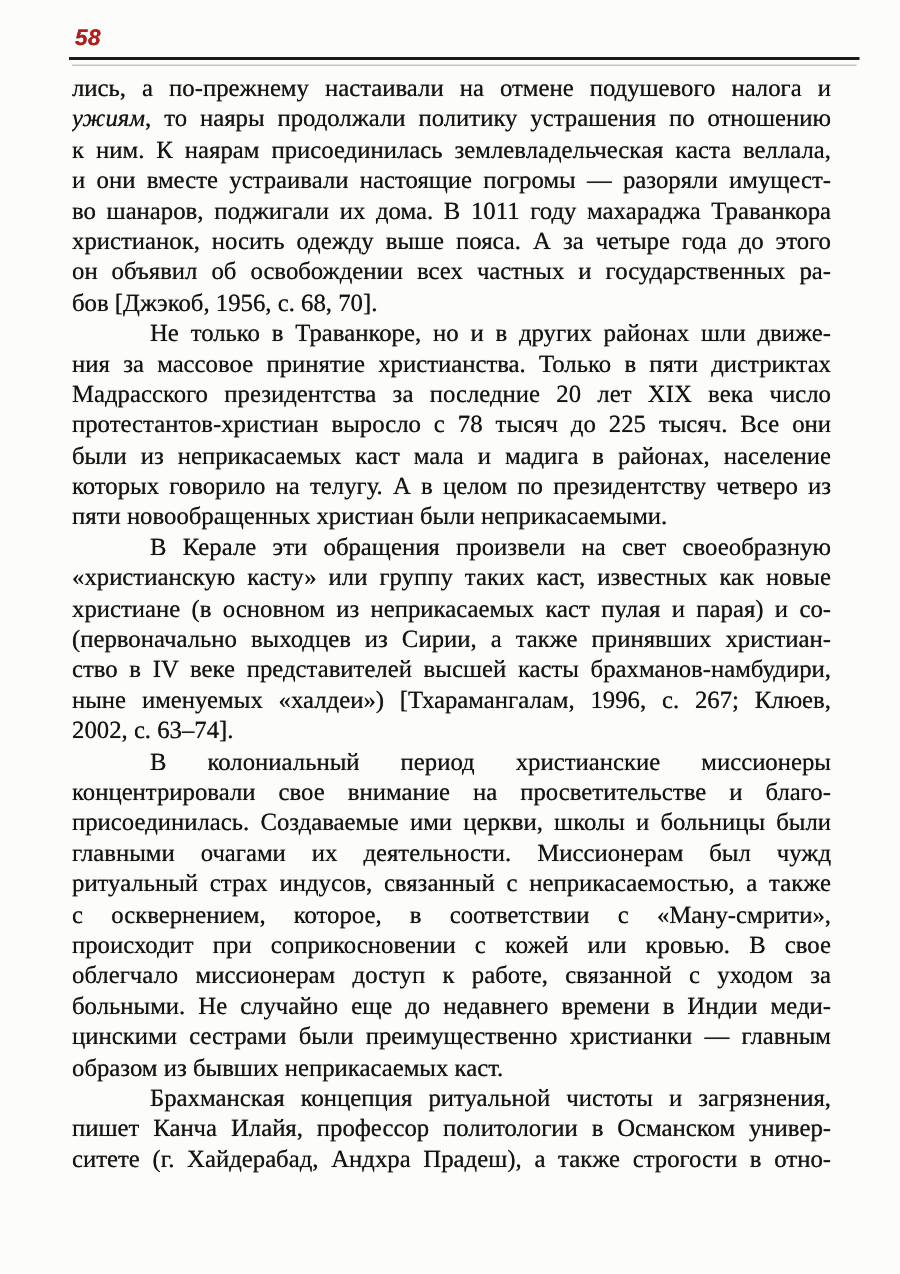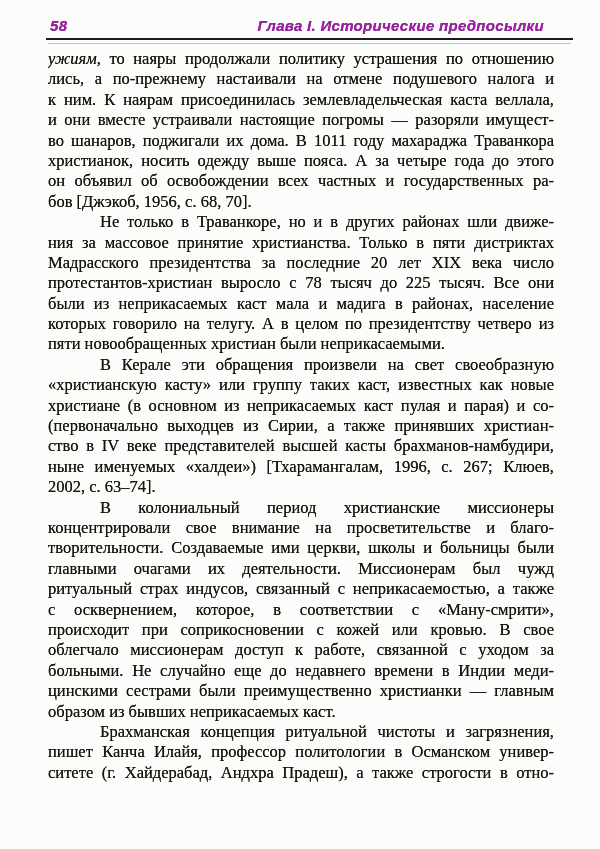--- a/index.html
+++ b/index.html
@@ -23,21 +23,21 @@
     right: 56px;
     top: 17px;
     display: flex;
     justify-content: space-between;
     align-items: flex-start;
     font-family: "Liberation Sans", "DejaVu Sans", sans-serif;
     font-style: italic;
     font-weight: 700;
     font-size: 15px;
     letter-spacing: 0.3px;
-    color: #a21caf;
+    color: #b91c1c;
     text-shadow: 0 0 0.4px rgba(20,18,15,.8);
   }
   .header-rule {
     position: absolute;
     left: 46px;
     right: 27px;
     top: 38px;
     height: 2.3px;
     background: #1d1b18;
   }
@@ -69,28 +69,27 @@
   .line.end { text-align-last: left; }
   .line.indent { text-indent: 52px; }
   .it { font-style: italic; }
 </style>
 </head>
 <body>
 
 <div class="page">
   <div class="header-row">
     <span>58</span>
-    <span>Глава I.  Исторические предпосылки</span>
   </div>
   <div class="header-rule"></div>
   <div class="header-rule-shadow"></div>
   <div class="text-block">
       <div class="paragraph">
+        <div class="line"><span>лись, а по-прежнему настаивали на отмене подушевого налога и</span></div>
         <div class="line"><span class="it">ужиям</span><span>, то наяры продолжали политику устрашения по отношению</span></div>
-        <div class="line"><span>лись, а по-прежнему настаивали на отмене подушевого налога и</span></div>
         <div class="line"><span>к ним. К наярам присоединилась землевладельческая каста веллала,</span></div>
         <div class="line"><span>и они вместе устраивали настоящие погромы — разоряли имущест-</span></div>
         <div class="line"><span>во шанаров, поджигали их дома. В 1011 году махараджа Траванкора</span></div>
         <div class="line"><span>христианок, носить одежду выше пояса. А за четыре года до этого</span></div>
         <div class="line"><span>он объявил об освобождении всех частных и государственных ра-</span></div>
         <div class="line end"><span>бов [Джэкоб, 1956, с. 68, 70].</span></div>
       </div>
       <div class="paragraph">
         <div class="line indent"><span>Не только в Траванкоре, но и в других районах шли движе-</span></div>
         <div class="line"><span>ния за массовое принятие христианства. Только в пяти дистриктах</span></div>
@@ -105,21 +104,21 @@
         <div class="line"><span>«христианскую касту» или группу таких каст, известных как новые</span></div>
         <div class="line"><span>христиане (в основном из неприкасаемых каст пулая и парая) и со-</span></div>
         <div class="line"><span>(первоначально выходцев из Сирии, а также принявших христиан-</span></div>
         <div class="line"><span>ство в IV веке представителей высшей касты брахманов-намбудири,</span></div>
         <div class="line"><span>ныне именуемых «халдеи») [Тхарамангалам, 1996, с. 267; Клюев,</span></div>
         <div class="line end"><span>2002, с. 63–74].</span></div>
       </div>
       <div class="paragraph">
         <div class="line indent"><span>В колониальный период христианские миссионеры</span></div>
         <div class="line"><span>концентрировали свое внимание на просветительстве и благо-</span></div>
-        <div class="line"><span>творительности. Создаваемые ими церкви, школы и больницы были</span></div>
+        <div class="line"><span>присоединилась. Создаваемые ими церкви, школы и больницы были</span></div>
         <div class="line"><span>главными очагами их деятельности. Миссионерам был чужд</span></div>
         <div class="line"><span>ритуальный страх индусов, связанный с неприкасаемостью, а также</span></div>
         <div class="line"><span>с осквернением, которое, в соответствии с «Ману-смрити»,</span></div>
         <div class="line"><span>происходит при соприкосновении с кожей или кровью. В свое</span></div>
         <div class="line"><span>облегчало миссионерам доступ к работе, связанной с уходом за</span></div>
         <div class="line"><span>больными. Не случайно еще до недавнего времени в Индии меди-</span></div>
         <div class="line"><span>цинскими сестрами были преимущественно христианки — главным</span></div>
         <div class="line end"><span>образом из бывших неприкасаемых каст.</span></div>
       </div>
       <div class="paragraph">

